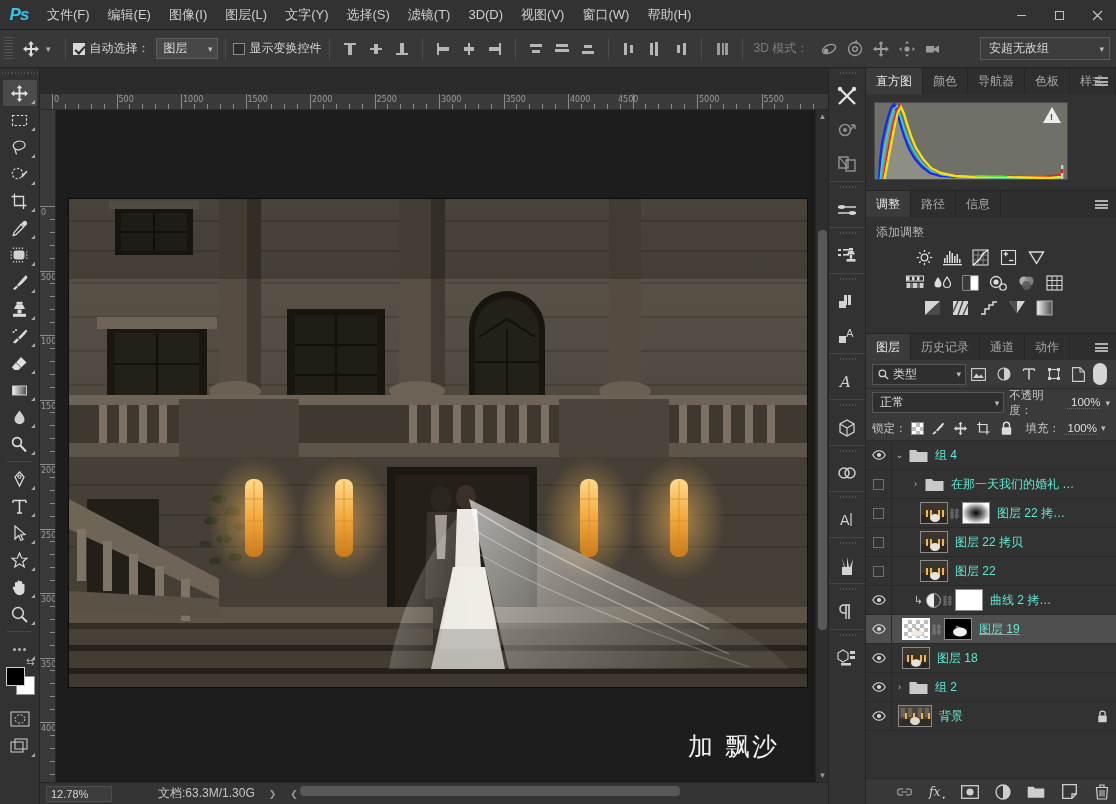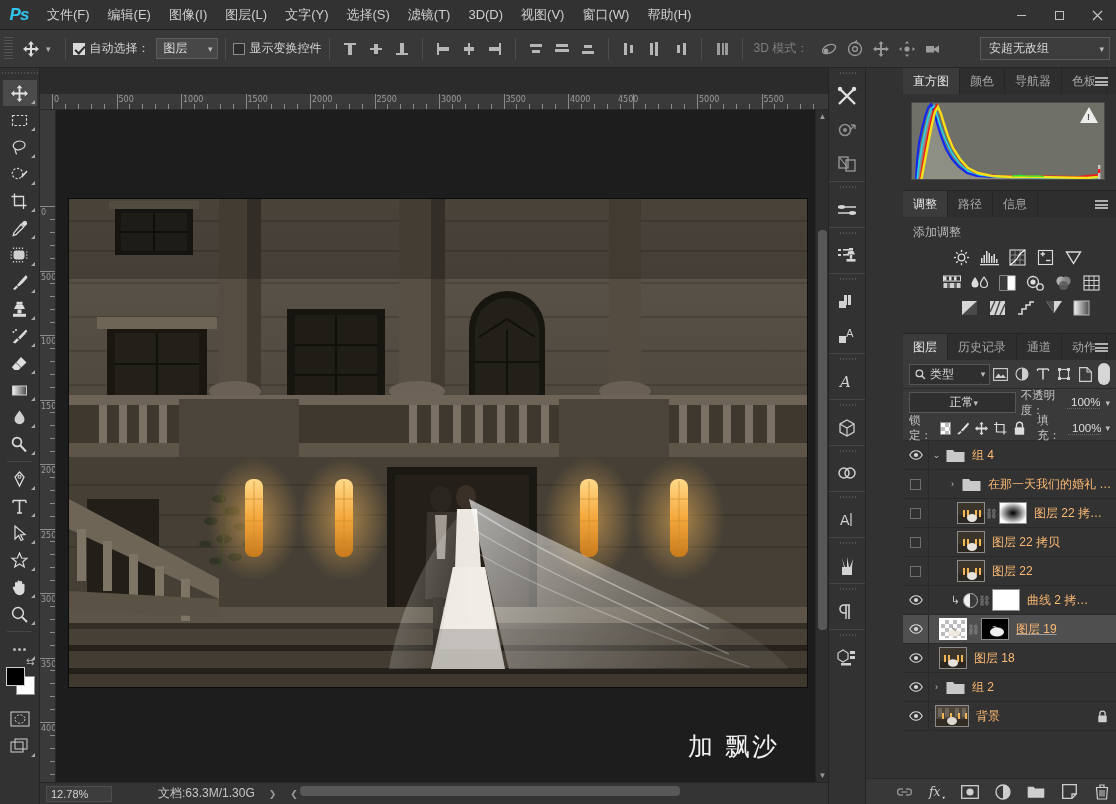--- a/index.html
+++ b/index.html
@@ -220,21 +220,21 @@
   .dk-icon {
     width: 36px; height: 34px; display: flex; align-items: center; justify-content: center;
   }
   .dk-sep { height: 1px; background: #444; }
 
   
   .panels {
     position: absolute; left: 866px; top: 68px; width: 250px; height: 736px;
     background: #323232;
   }
-  .pnl { background: #323232; border-bottom: 1px solid #252525; margin-left: 37px; }
+  .pnl { background: #323232; border-bottom: 1px solid #252525; }
   .tabs {
     display: flex; align-items: stretch; height: 26px; background: #2e2e2e;
     position: relative;
   }
   .tab {
     padding: 0 10px; display: flex; align-items: center; font-size: 12px;
     color: #a6a6a6; background: #2e2e2e; border-right: 1px solid #262626;
     white-space: nowrap;
   }
   .tab.active { background: #3b3b3b; color: #e6e6e6; }
@@ -292,21 +292,21 @@
   .toggle-pill {
     width: 14px; height: 22px; margin-left: 2px;
     background: #d6d6d6; border-radius: 7px;
   }
   .blend-row {
     display: flex; align-items: center; height: 27px; padding: 0 6px; gap: 5px;
     background: #3a3a3a;
   }
   .blend-select {
     width: 142px; height: 21px; background: #2f2f2f; border: 1px solid #565656;
-    display: flex; align-items: center; justify-content: center;
+    display: flex; align-items: center; justify-content: space-between;
     padding: 0 4px 0 7px; color: #dcdcdc; font-size: 12px;
   }
   .op-label { font-size: 11.5px; color: #c4c4c4; }
   .op-val {
     font-size: 11.5px; color: #dedede; min-width: 33px; text-align: right;
     border-bottom: 1px dotted #6a6a6a;
   }
   .lock-row {
     display: flex; align-items: center; height: 25px; padding: 0 6px; gap: 4px;
     background: #3a3a3a; border-bottom: 1px solid #2a2a2a;
@@ -330,21 +330,21 @@
     background: #2a2a2a; overflow: hidden; position: relative; flex: none;
   }
   .thumb-img.selected { border: 2px solid #fff; }
   .folder-ic { width: 19px; height: 15px; margin-left: 2px; flex: none; }
   .link-ic { width: 12px; text-align: center; color: #9a9a9a; font-size: 10px; flex: none; }
   .mask-img {
     width: 28px; height: 22px; border: 1px solid #8b8b8b; margin-left: 2px;
     flex: none; overflow: hidden; position: relative;
   }
   .layer-name {
-    margin-left: 7px; font-size: 12px; color: #fdba74; white-space: nowrap;
+    margin-left: 7px; font-size: 12px; color: #5eead4; white-space: nowrap;
     overflow: hidden; text-overflow: ellipsis;
   }
   .lock-right {
     position: absolute; right: 8px; top: 8px; width: 11px; height: 13px;
   }
   .clip-arrow { width: 13px; text-align: center; color: #c6c6c6; font-size: 11px; flex:none; }
   .adj-circle {
     width: 15px; height: 15px; border-radius: 50%; margin-left: 1px; flex: none;
     background: linear-gradient(90deg, #efefef 50%, #3a3a3a 50%);
     border: 1px solid #b0b0b0;

